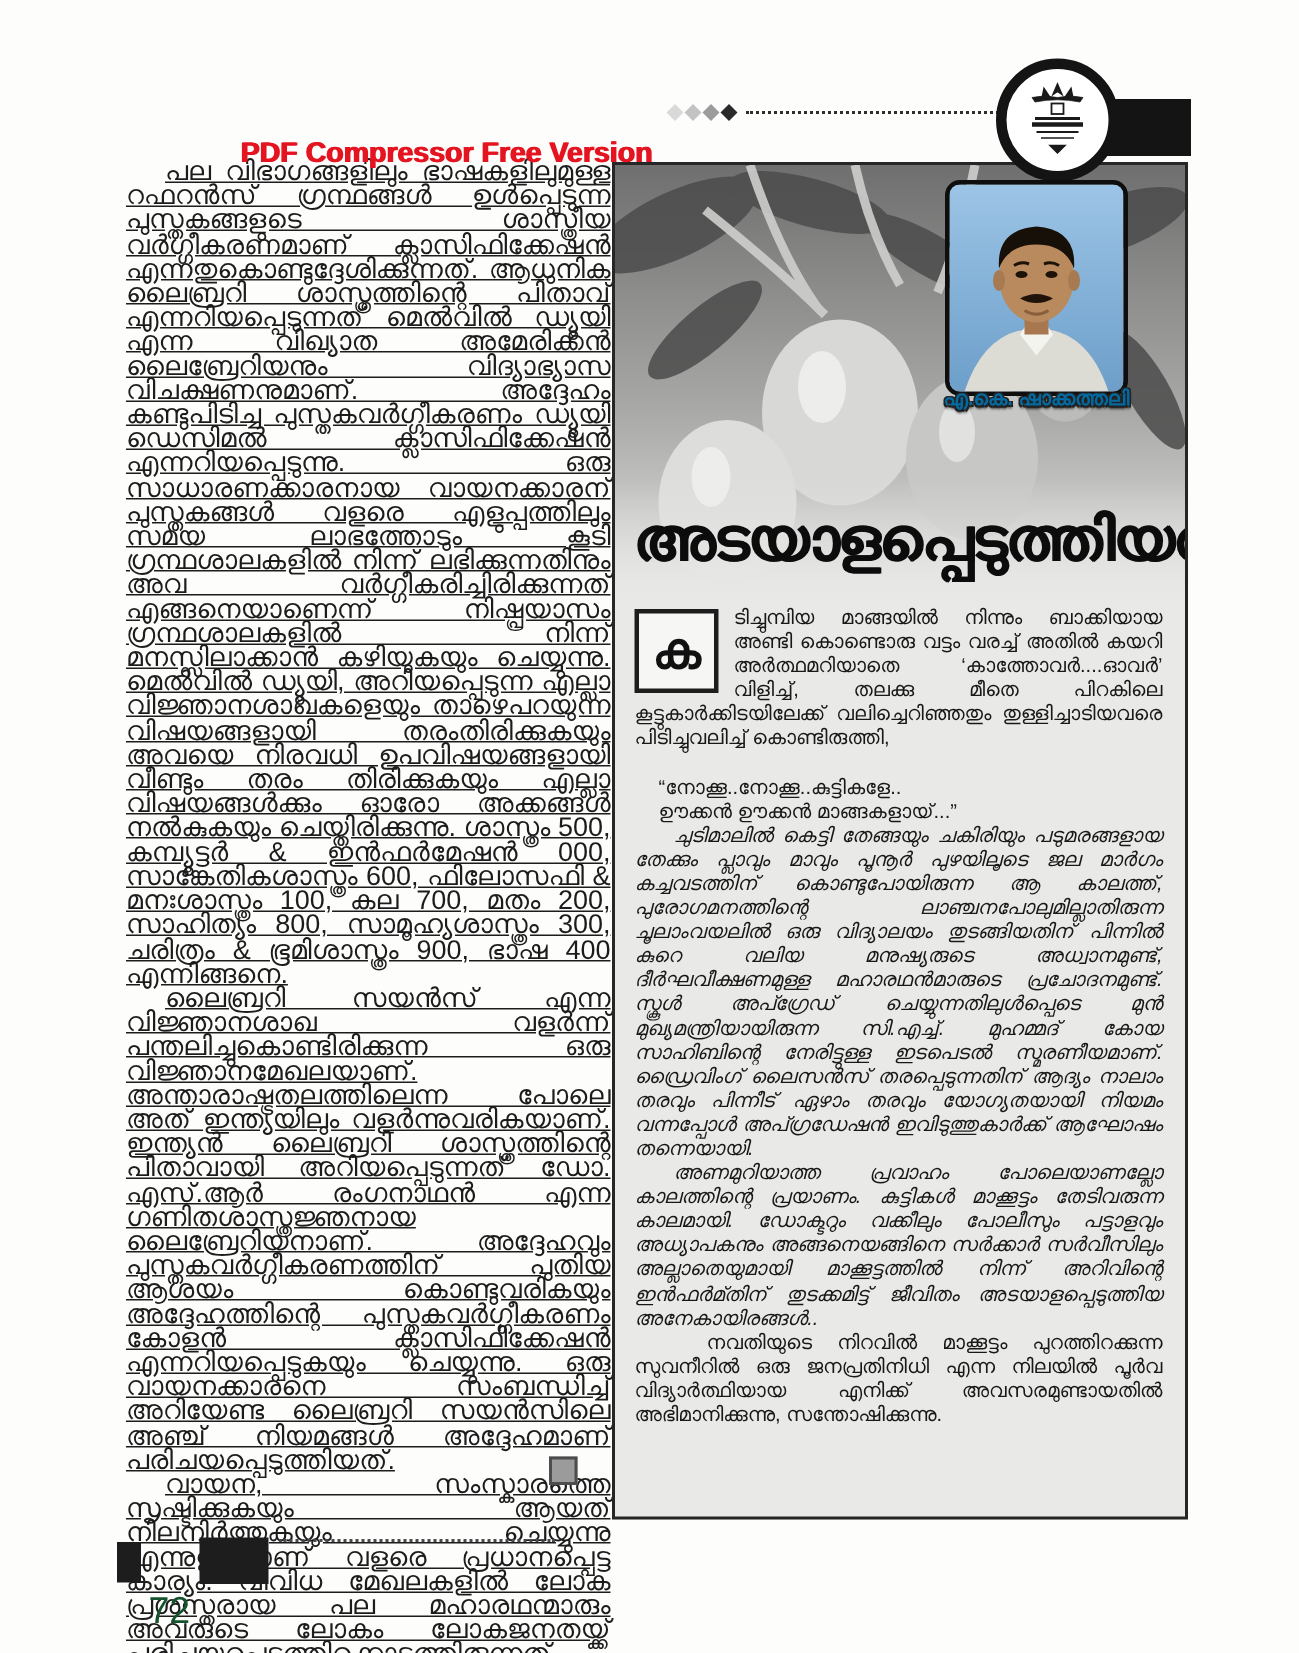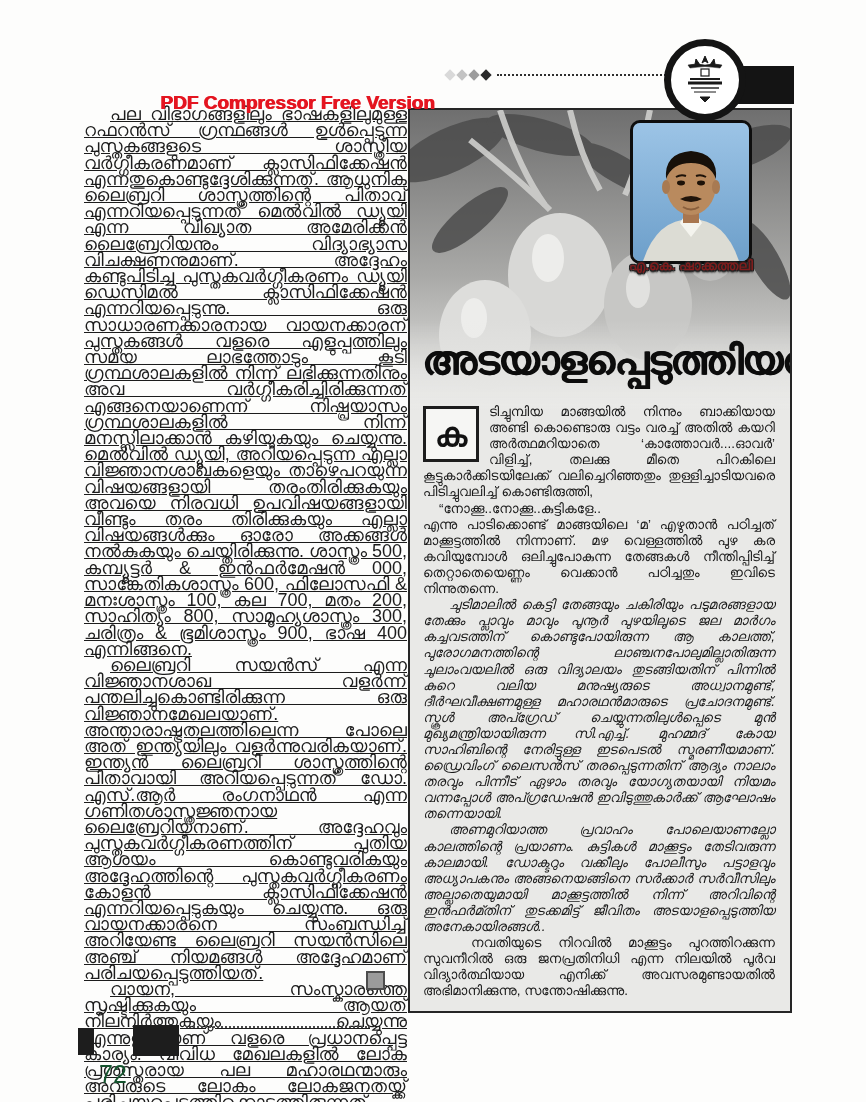--- a/index.html
+++ b/index.html
@@ -19,29 +19,29 @@
 
   
   .left-col{position:absolute;left:84px;top:106px;width:323px;font-size:18px;line-height:16.2px;text-align:justify;text-decoration:underline;}
   .left-col p{margin:0;text-indent:26px;}
   .end-marker{position:absolute;left:366px;top:971px;width:15px;height:15px;background:#9b9b9b;border:2px solid #4d4d4d;z-index:4;}
 
   
   .right-box{position:absolute;left:408px;top:108px;width:380px;height:901px;border:2px solid #262626;background:#e9e9e7;overflow:hidden;}
   .mango-photo{position:absolute;left:0;top:0;width:380px;height:300px;}
   .author-photo{position:absolute;left:220px;top:10px;width:116px;height:138px;border:3px solid #0e0e0e;border-radius:10px;overflow:hidden;z-index:3;}
-  .author-caption{position:absolute;left:206px;top:148px;width:150px;text-align:center;font-size:13.5px;font-weight:bold;color:#7f1d1d;z-index:4;
+  .author-caption{position:absolute;left:206px;top:148px;width:150px;text-align:center;font-size:13.5px;font-weight:bold;color:#0369a1;z-index:4;
     text-shadow:-1px -1px 0 #222,1px -1px 0 #222,-1px 1px 0 #222,1px 1px 0 #222,0 2px 2px #000;}
   .article-title{position:absolute;left:12px;top:228px;width:356px;font-size:40px;font-weight:800;letter-spacing:-1px;color:#0c0c0c;z-index:3;
     text-shadow:1px 0 0 #0c0c0c;}
   .article-body{position:absolute;left:13px;top:294px;width:352px;font-size:13.4px;line-height:16.1px;text-align:justify;color:#181818;z-index:3;}
   .article-body p{margin:0;}
   .dropcap-box{float:left;width:50px;height:50px;border:3px solid #1d1d1d;background:#f6f6f4;margin:2px 10px 2px 0;
     display:flex;align-items:center;justify-content:center;font-size:34px;font-weight:bold;color:#111;}
-  .verse{margin:0 0 0 16px;}
+  .verse{margin:16px 0 0 16px;}
   .indent{text-indent:26px;font-style:italic;} .indent-lg{text-indent:48px;}
 
   
   .footer-sq{position:absolute;left:78px;top:1028px;width:16px;height:27px;background:#1d1d1d;}
   .page-number{position:absolute;left:99px;top:1024px;font-family:Liberation Sans, sans-serif;font-size:25px;color:#14532d;margin-top:36px;}
   .footer-rect{position:absolute;left:133px;top:1025px;width:46px;height:31px;background:#1d1d1d;}
   .footer-dotted{position:absolute;left:186px;top:1026px;width:184px;border-top:2px dotted #4a4a4a;}
 </style>
 </head>
 <body>
@@ -151,22 +151,22 @@
     <div class="author-caption">എ.കെ. ഷാക്കത്തലി</div>
 
     <div class="article-title">അടയാളപ്പെടുത്തിയവർ</div>
 
     <div class="article-body">
       <p>
         <span class="dropcap-box">ക</span><span>ടിച്ചുമ്പിയ മാങ്ങയിൽ നിന്നും ബാക്കിയായ അണ്ടി കൊണ്ടൊരു വട്ടം വരച്ച് അതിൽ കയറി അർത്ഥമറിയാതെ ‘കാത്തോവർ....ഓവർ’ വിളിച്ച്, തലക്കു മീതെ പിറകിലെ കൂട്ടുകാർക്കിടയിലേക്ക് വലിച്ചെറിഞ്ഞതും തുള്ളിച്ചാടിയവരെ പിടിച്ചുവലിച്ച് കൊണ്ടിരുത്തി,</span>
       </p>
       <div class="verse">
         <div>“നോക്കൂ..നോക്കൂ..കുട്ടികളേ..</div>
+        <div>ഊക്കൻ ഊക്കൻ മാങ്ങകളായ്...”</div>
       </div>
-      <p>എന്നു പാടിക്കൊണ്ട് മാങ്ങയിലെ ‘മ’ എഴുതാൻ പഠിച്ചത് മാക്കൂട്ടത്തിൽ നിന്നാണ്. മഴ വെള്ളത്തിൽ പുഴ കര കവിയുമ്പോൾ ഒലിച്ചുപോകുന്ന തേങ്ങകൾ നീന്തിപ്പിടിച്ച് തെറ്റാതെയെണ്ണം വെക്കാൻ പഠിച്ചതും ഇവിടെ നിന്നുതന്നെ.</p>
       <p class="indent">ചുടിമാലിൽ കെട്ടി തേങ്ങയും ചകിരിയും പടുമരങ്ങളായ തേക്കും പ്ലാവും മാവും പൂനൂർ പുഴയിലൂടെ ജല മാർഗം കച്ചവടത്തിന് കൊണ്ടുപോയിരുന്ന ആ കാലത്ത്, പുരോഗമനത്തിന്റെ ലാഞ്ചനപോലുമില്ലാതിരുന്ന ചൂലാംവയലിൽ ഒരു വിദ്യാലയം തുടങ്ങിയതിന് പിന്നിൽ കുറെ വലിയ മനുഷ്യരുടെ അധ്വാനമുണ്ട്, ദീർഘവീക്ഷണമുള്ള മഹാരഥൻമാരുടെ പ്രചോദനമുണ്ട്. സ്കൂൾ അപ്ഗ്രേഡ് ചെയ്യുന്നതിലുൾപ്പെടെ മുൻ മുഖ്യമന്ത്രിയായിരുന്ന സി.എച്ച്. മുഹമ്മദ് കോയ സാഹിബിന്റെ നേരിട്ടുള്ള ഇടപെടൽ സ്മരണീയമാണ്. ഡ്രൈവിംഗ് ലൈസൻസ് തരപ്പെടുന്നതിന് ആദ്യം നാലാം തരവും പിന്നീട് ഏഴാം തരവും യോഗ്യതയായി നിയമം വന്നപ്പോൾ അപ്ഗ്രഡേഷൻ ഇവിടുത്തുകാർക്ക് ആഘോഷം തന്നെയായി.</p>
       <p class="indent">അണമുറിയാത്ത പ്രവാഹം പോലെയാണല്ലോ കാലത്തിന്റെ പ്രയാണം. കുട്ടികൾ മാക്കൂട്ടം തേടിവരുന്ന കാലമായി. ഡോക്ടറും വക്കീലും പോലീസും പട്ടാളവും അധ്യാപകനും അങ്ങനെയങ്ങിനെ സർക്കാർ സർവീസിലും അല്ലാതെയുമായി മാക്കൂട്ടത്തിൽ നിന്ന് അറിവിന്റെ ഇൻഫർമ്തിന് തുടക്കമിട്ട് ജീവിതം അടയാളപ്പെടുത്തിയ അനേകായിരങ്ങൾ..</p>
       <p class="indent-lg">നവതിയുടെ നിറവിൽ മാക്കൂട്ടം പുറത്തിറക്കുന്ന സുവനീറിൽ ഒരു ജനപ്രതിനിധി എന്ന നിലയിൽ പൂർവ വിദ്യാർത്ഥിയായ എനിക്ക് അവസരമുണ്ടായതിൽ അഭിമാനിക്കുന്നു, സന്തോഷിക്കുന്നു.</p>
     </div>
   </div>
 
   <div class="footer-sq"></div>
   <div class="page-number">72</div>
   <div class="footer-rect"></div>
   <div class="footer-dotted"></div>

